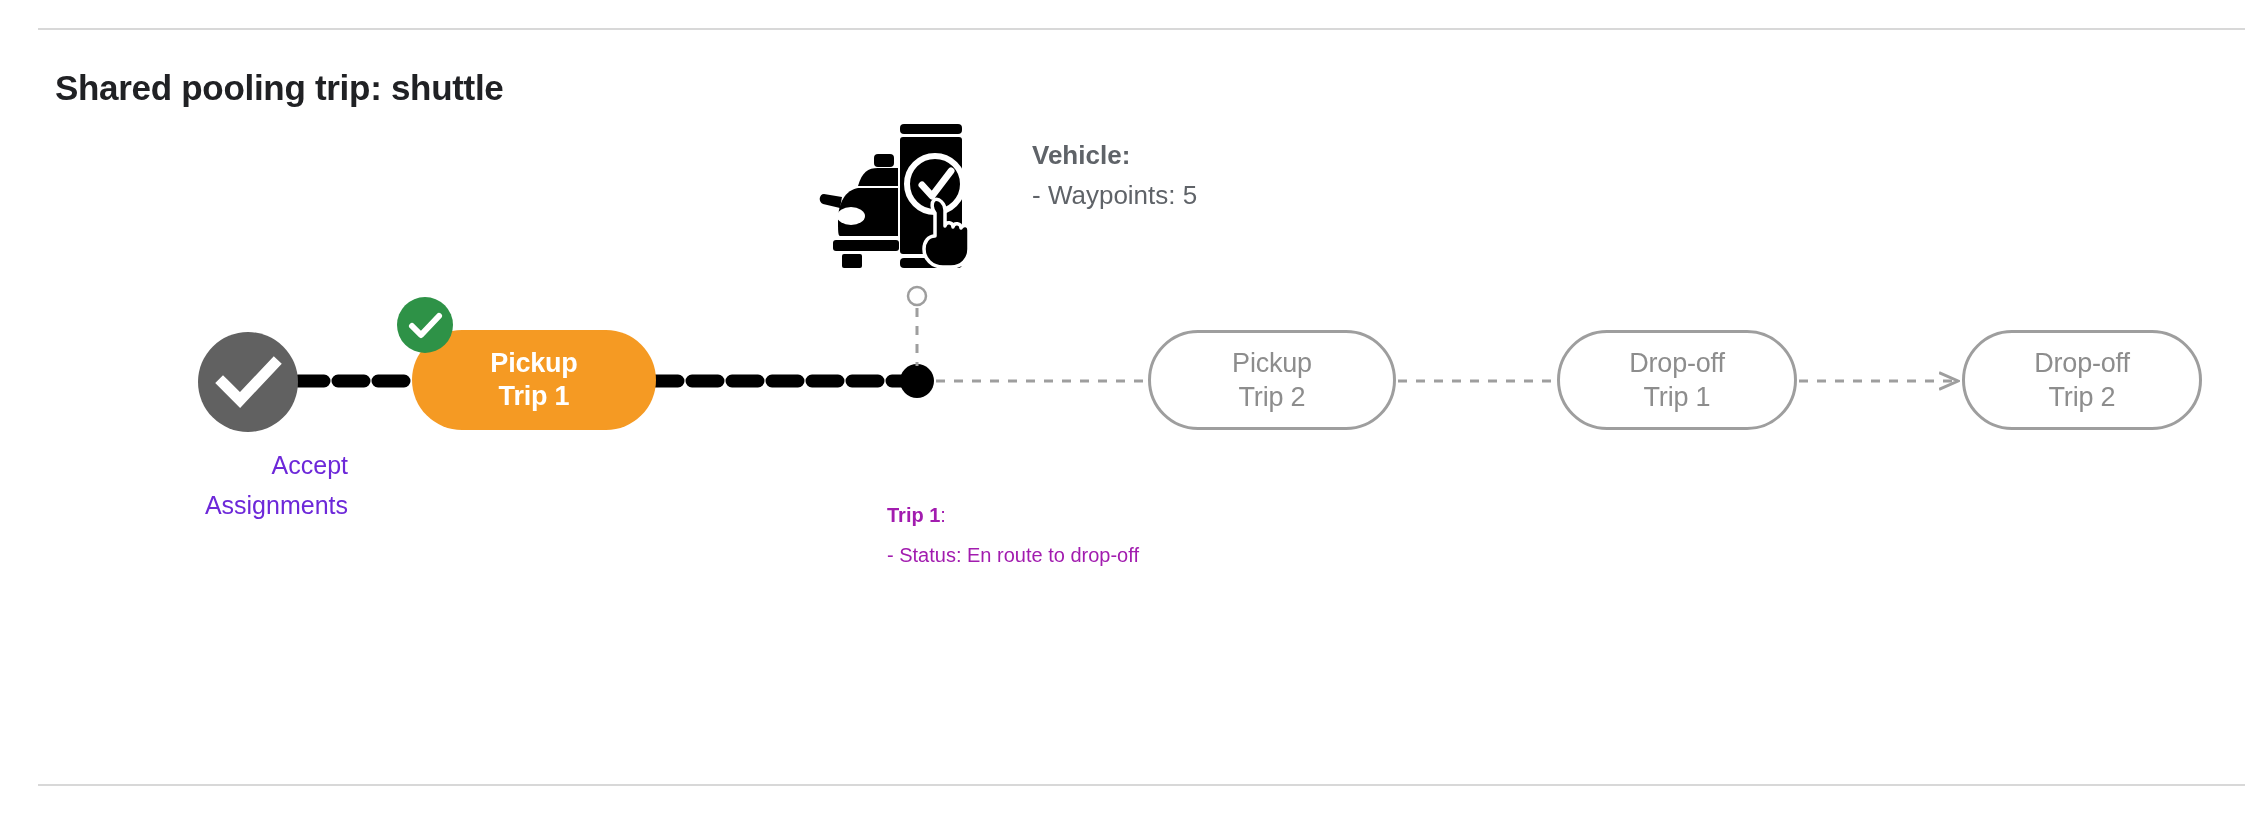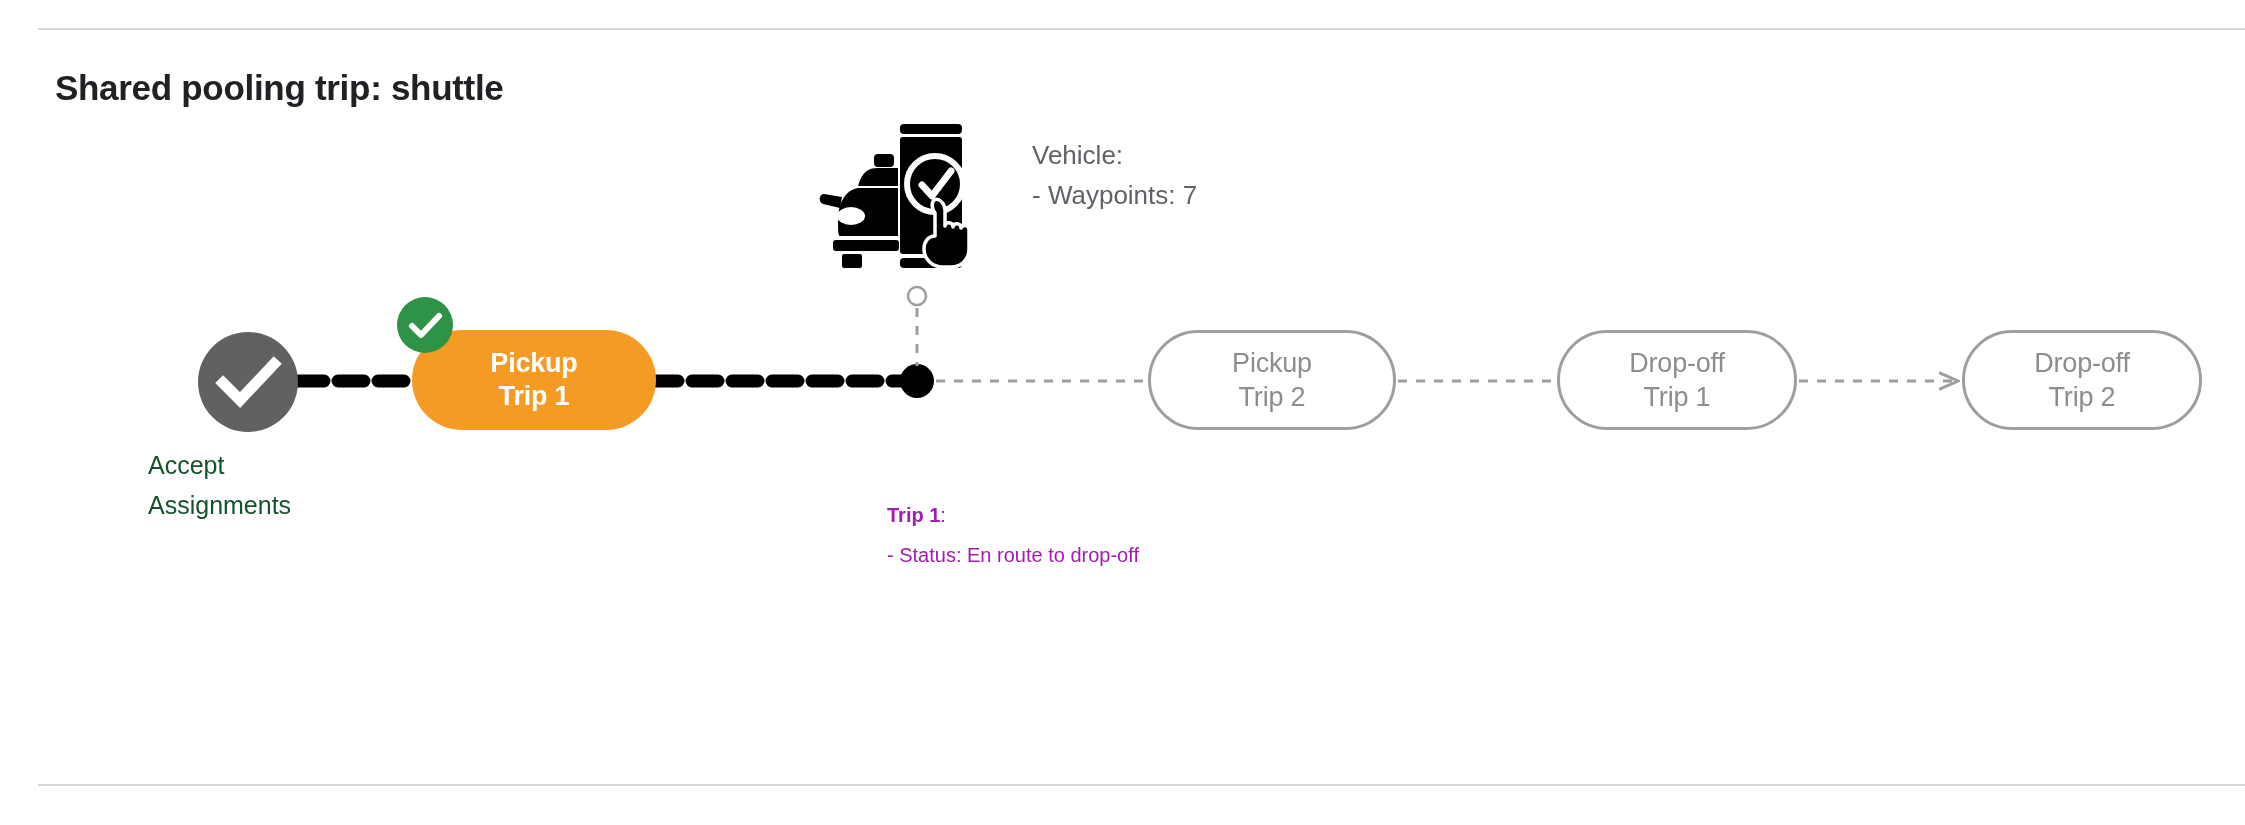--- a/index.html
+++ b/index.html
@@ -63,24 +63,24 @@
   #accept-check-icon {
     position: absolute;
     left: 0; top: 0;
     width: 100px; height: 100px;
   }
   #accept-label {
     position: absolute;
     left: 148px;
     top: 445px;
     width: 200px;
-    text-align: left;
+    text-align: right;
     font-size: 25px;
     line-height: 40px;
-    color: #14532d;
+    color: #6d28d9;
   }
 
   
   #active-node {
     position: absolute;
     left: 412px;
     top: 330px;
     width: 244px;
     height: 100px;
     border-radius: 50px;
@@ -138,21 +138,21 @@
   }
   #vehicle-info {
     position: absolute;
     left: 1032px;
     top: 135px;
     font-size: 26px;
     line-height: 40px;
     color: #5f6368;
     white-space: nowrap;
   }
-  #vehicle-info .lbl-bold { font-weight: normal; }
+  #vehicle-info .lbl-bold { font-weight: bold; }
 
   
   #trip-info {
     position: absolute;
     left: 887px;
     top: 495px;
     font-size: 20px;
     line-height: 40px;
     color: #a21caf;
     white-space: nowrap;
@@ -264,21 +264,21 @@
                C144 149 151 141 151 131 L151 112
                C151 107 145 106 143 110
                C143 105 136 104 135 109
                C135 104 128 103 127 108
                L127 92 C127 86 121 79 116 82 Z"></path>
     </g>
   </svg>
 
   <div id="vehicle-info">
     <div><span class="lbl-bold">Vehicle</span><span class="lbl-bold">:</span></div>
-    <div>- Waypoints: 7</div>
+    <div>- Waypoints: 5</div>
   </div>
 
   <div id="trip-info">
     <div><span class="trip-heading">Trip 1</span><span>:</span></div>
     <div>- Status:  En route to drop-off</div>
   </div>
 
 </div>
 
 </body></html>

